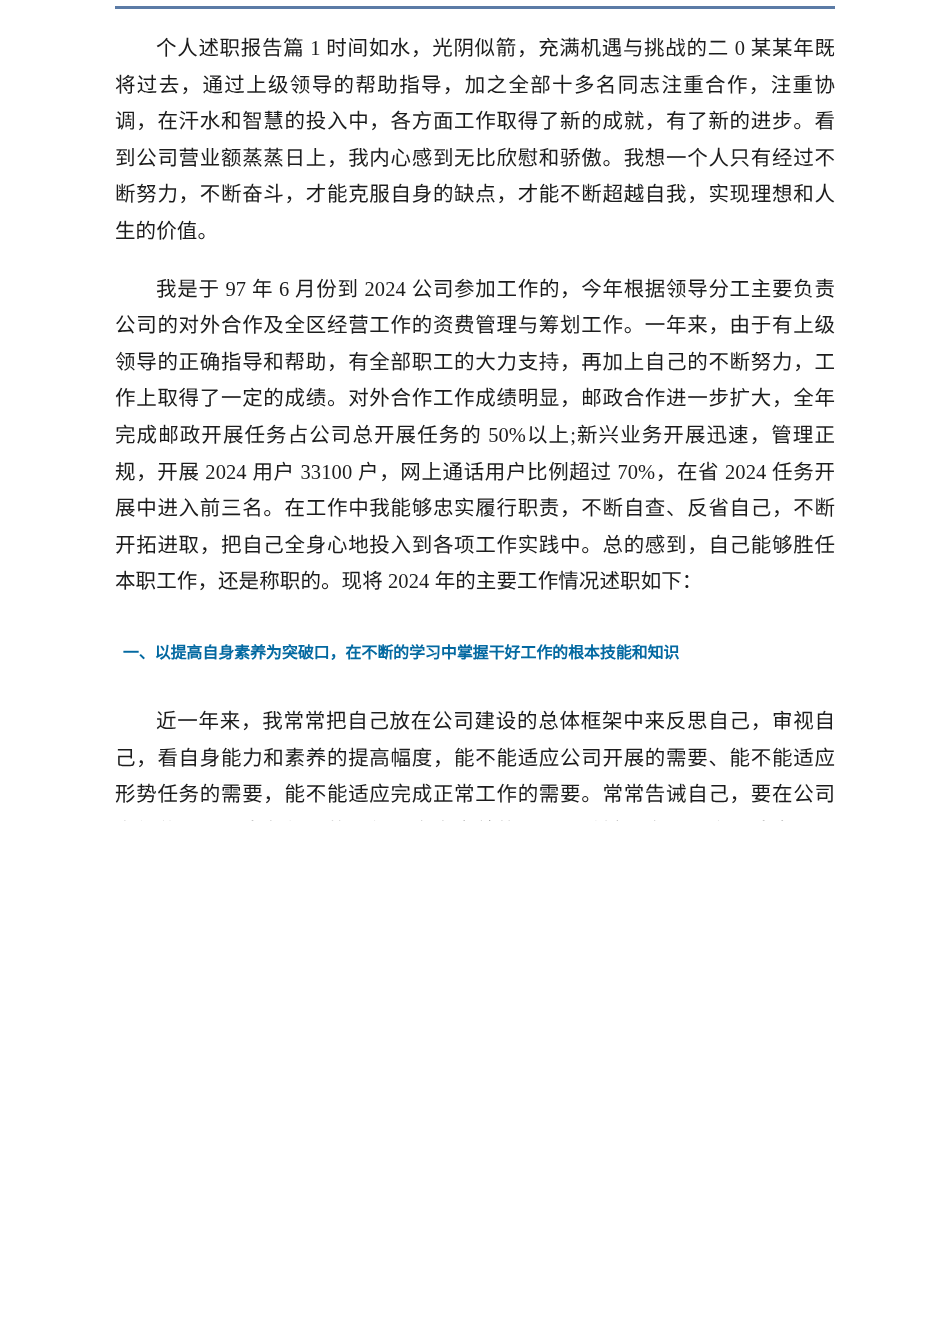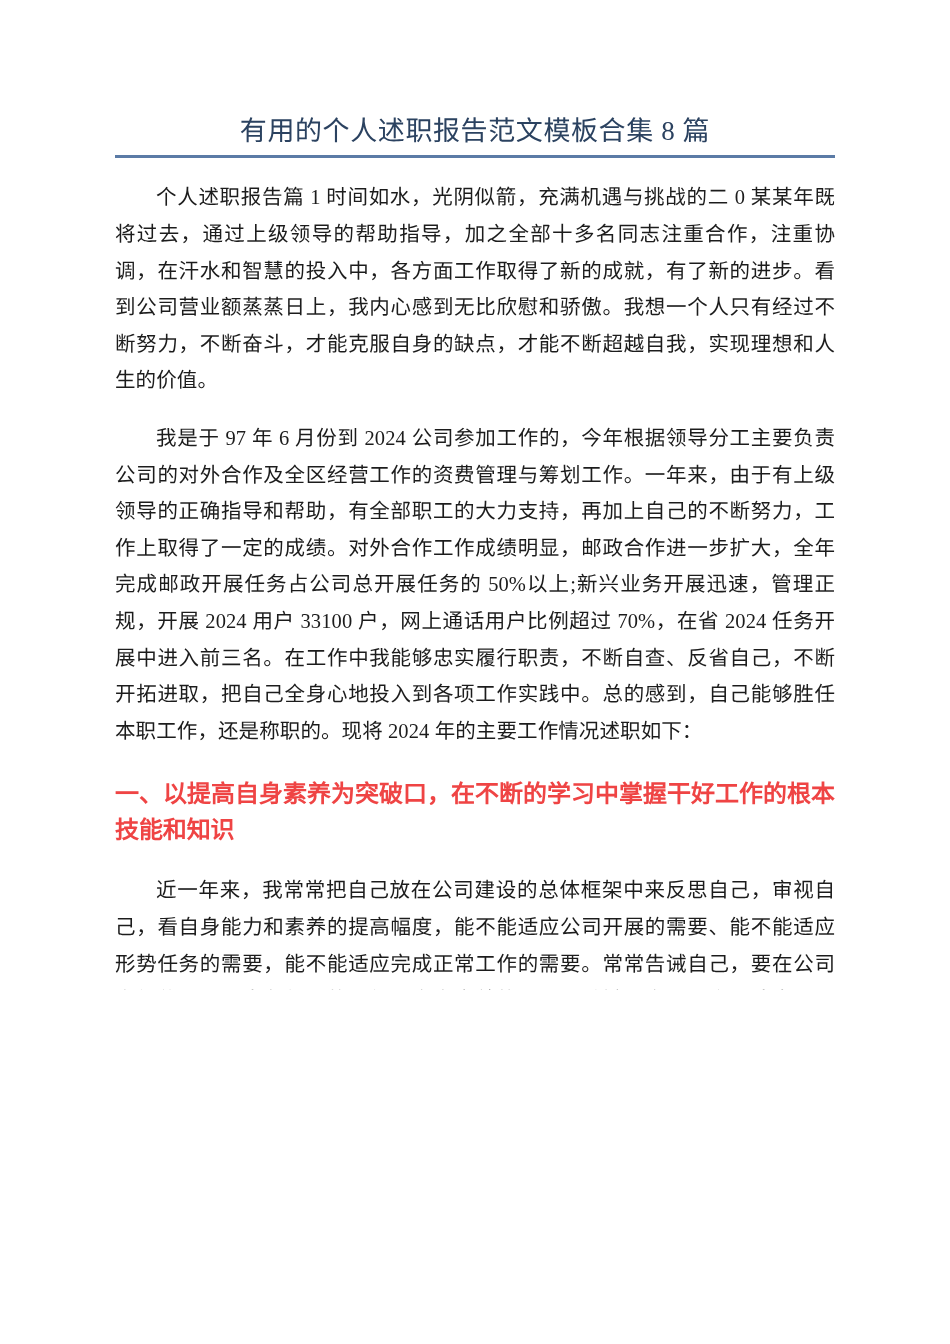--- a/index.html
+++ b/index.html
@@ -64,50 +64,49 @@
     text-indent: 2em;
     color: #1c1c1c;
     letter-spacing: 0.1px;
   }
 
   .para:first-of-type {
   }
 
   
   .section-heading {
-    margin: 0;
+    margin: 8px;
     padding-top: 27px;
     font-family: "DejaVu Sans", "Liberation Sans", sans-serif;
-    font-size: 24px;
+    font-size: 16px;
     font-weight: 700;
     line-height: 36px;
     text-align: justify;
     text-justify: inter-ideograph;
     text-indent: 0;
-    color: #ef4444;
+    color: #0369a1;
     letter-spacing: -0.1px;
   }
 
   .para-after-heading {
     padding-top: 24px;
   }
 
   
   .para-clipped {
     max-height: 118px;
     overflow: hidden;
   }
 </style>
 </head>
 <body>
 
 <div class="page" style="background: rgb(255, 255, 255);">
   <div class="page-body">
 
-    <h1 class="doc-title" style="color: rgb(43, 66, 96);">有用的个人述职报告范文模板合集 8 篇</h1>
 
     <div class="title-rule" style="background: rgb(91, 123, 166);"></div>
 
     <p class="para">个人述职报告篇 1 时间如水，光阴似箭，充满机遇与挑战的二 0 某某年既将过去，通过上级领导的帮助指导，加之全部十多名同志注重合作，注重协调，在汗水和智慧的投入中，各方面工作取得了新的成就，有了新的进步。看到公司营业额蒸蒸日上，我内心感到无比欣慰和骄傲。我想一个人只有经过不断努力，不断奋斗，才能克服自身的缺点，才能不断超越自我，实现理想和人生的价值。</p>
 
     <p class="para">我是于 97 年 6 月份到 2024 公司参加工作的，今年根据领导分工主要负责公司的对外合作及全区经营工作的资费管理与筹划工作。一年来，由于有上级领导的正确指导和帮助，有全部职工的大力支持，再加上自己的不断努力，工作上取得了一定的成绩。对外合作工作成绩明显，邮政合作进一步扩大，全年完成邮政开展任务占公司总开展任务的 50%以上;新兴业务开展迅速，管理正规，开展 2024 用户 33100 户，网上通话用户比例超过 70%，在省 2024 任务开展中进入前三名。在工作中我能够忠实履行职责，不断自查、反省自己，不断开拓进取，把自己全身心地投入到各项工作实践中。总的感到，自己能够胜任本职工作，还是称职的。现将 2024 年的主要工作情况述职如下：</p>
 
     <h2 class="section-heading">一、以提高自身素养为突破口，在不断的学习中掌握干好工作的根本技能和知识</h2>
 
     <p class="para para-after-heading para-clipped">近一年来，我常常把自己放在公司建设的总体框架中来反思自己，审视自己，看自身能力和素养的提高幅度，能不能适应公司开展的需要、能不能适应形势任务的需要，能不能适应完成正常工作的需要。常常告诫自己，要在公司立得住脚，不辜负领导的期望，自身素养的强弱是关键，自己毕竟是才来公司几年的大学生，从哪个角度讲都还是处在起步阶段，必须在工作中不断地提高自己。回忆近一年来的情况，为了提高自身能力素养，上让领导放心，下让顾客满意，我系统的学习了“管理学”“客户关系学”“客户心理学”“移动通信根本知识”等学习书目，全面提高自身素养，为干好本职工作打下坚实根底。</p>

